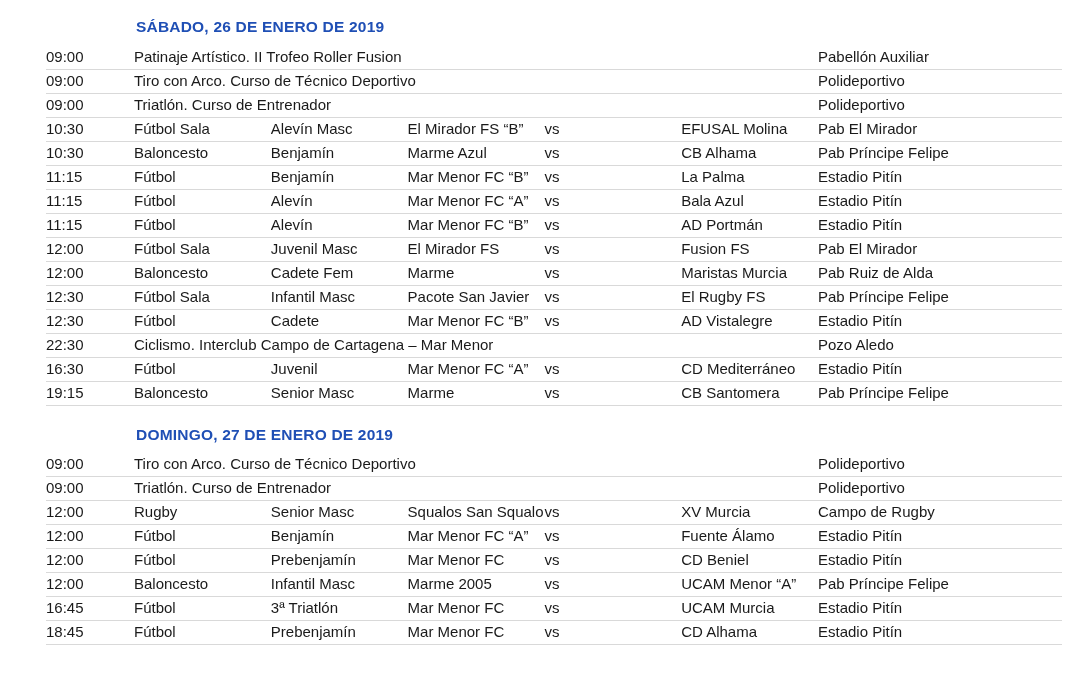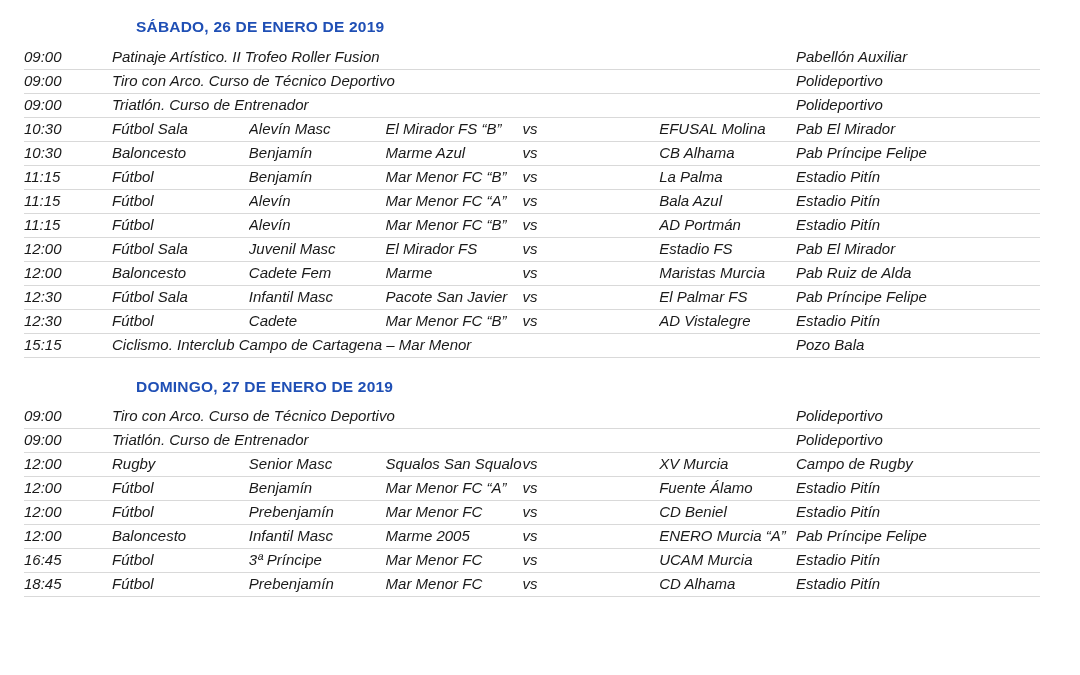--- a/index.html
+++ b/index.html
@@ -31,23 +31,22 @@
     letter-spacing: 0.2px;
     padding-left: 136px;
     box-sizing: border-box;
   }
   .sec-sabado .section-title { padding-top: 18px; padding-bottom: 9px; }
   .sec-domingo .section-title { padding-top: 20px; padding-bottom: 9px; }
 
   table.sched {
     border-collapse: collapse;
     width: 1016px;
-    margin-left: 24px;
+    margin-left: 46px;
     table-layout: fixed;
-    font-style: italic;
   }
   table.sched tr {
     height: 24px;
   }
   table.sched td {
     border-bottom: 1px solid #d9d9d9;
     font-size: 15px;
     color: #1a1a1a;
     padding: 1px 0 2px 0;
     vertical-align: bottom;
@@ -164,54 +163,72 @@
           <td class="c-vs">vs</td>
           <td class="c-away">AD Portmán</td>
           <td class="c-venue">Estadio Pitín</td>
         </tr>
         <tr>
           <td class="c-time">12:00</td>
           <td class="c-sport">Fútbol Sala</td>
           <td class="c-cat">Juvenil Masc</td>
           <td class="c-home">El Mirador FS</td>
           <td class="c-vs">vs</td>
-          <td class="c-away">Estadio FS</td>
+          <td class="c-away">Fusion FS</td>
           <td class="c-venue">Pab El Mirador</td>
         </tr>
         <tr>
           <td class="c-time">12:00</td>
           <td class="c-sport">Baloncesto</td>
           <td class="c-cat">Cadete Fem</td>
           <td class="c-home">Marme</td>
           <td class="c-vs">vs</td>
           <td class="c-away">Maristas Murcia</td>
           <td class="c-venue">Pab Ruiz de Alda</td>
         </tr>
         <tr>
           <td class="c-time">12:30</td>
           <td class="c-sport">Fútbol Sala</td>
           <td class="c-cat">Infantil Masc</td>
           <td class="c-home">Pacote San Javier</td>
           <td class="c-vs">vs</td>
-          <td class="c-away">El Palmar FS</td>
+          <td class="c-away">El Rugby FS</td>
           <td class="c-venue">Pab Príncipe Felipe</td>
         </tr>
         <tr>
           <td class="c-time">12:30</td>
           <td class="c-sport">Fútbol</td>
           <td class="c-cat">Cadete</td>
           <td class="c-home">Mar Menor FC “B”</td>
           <td class="c-vs">vs</td>
           <td class="c-away">AD Vistalegre</td>
           <td class="c-venue">Estadio Pitín</td>
         </tr>
         <tr>
-          <td class="c-time">15:15</td>
+          <td class="c-time">22:30</td>
           <td class="c-desc" colspan="5">Ciclismo. Interclub Campo de Cartagena – Mar Menor</td>
-          <td class="c-venue">Pozo Bala</td>
+          <td class="c-venue">Pozo Aledo</td>
+        </tr>
+        <tr>
+          <td class="c-time">16:30</td>
+          <td class="c-sport">Fútbol</td>
+          <td class="c-cat">Juvenil</td>
+          <td class="c-home">Mar Menor FC “A”</td>
+          <td class="c-vs">vs</td>
+          <td class="c-away">CD Mediterráneo</td>
+          <td class="c-venue">Estadio Pitín</td>
+        </tr>
+        <tr>
+          <td class="c-time">19:15</td>
+          <td class="c-sport">Baloncesto</td>
+          <td class="c-cat">Senior Masc</td>
+          <td class="c-home">Marme</td>
+          <td class="c-vs">vs</td>
+          <td class="c-away">CB Santomera</td>
+          <td class="c-venue">Pab Príncipe Felipe</td>
         </tr>
       </tbody>
     </table>
   </div>
 
   <div class="section sec-domingo">
     <div class="section-title">DOMINGO, 27 DE ENERO DE 2019</div>
     <table class="sched">
       <tbody>
         <tr>
@@ -250,27 +267,27 @@
           <td class="c-vs">vs</td>
           <td class="c-away">CD Beniel</td>
           <td class="c-venue">Estadio Pitín</td>
         </tr>
         <tr>
           <td class="c-time">12:00</td>
           <td class="c-sport">Baloncesto</td>
           <td class="c-cat">Infantil Masc</td>
           <td class="c-home">Marme 2005</td>
           <td class="c-vs">vs</td>
-          <td class="c-away">ENERO Murcia “A”</td>
+          <td class="c-away">UCAM Menor “A”</td>
           <td class="c-venue">Pab Príncipe Felipe</td>
         </tr>
         <tr>
           <td class="c-time">16:45</td>
           <td class="c-sport">Fútbol</td>
-          <td class="c-cat">3ª Príncipe</td>
+          <td class="c-cat">3ª Triatlón</td>
           <td class="c-home">Mar Menor FC</td>
           <td class="c-vs">vs</td>
           <td class="c-away">UCAM Murcia</td>
           <td class="c-venue">Estadio Pitín</td>
         </tr>
         <tr class="clipped-row">
           <td class="c-time">18:45</td>
           <td class="c-sport">Fútbol</td>
           <td class="c-cat">Prebenjamín</td>
           <td class="c-home">Mar Menor FC</td>

